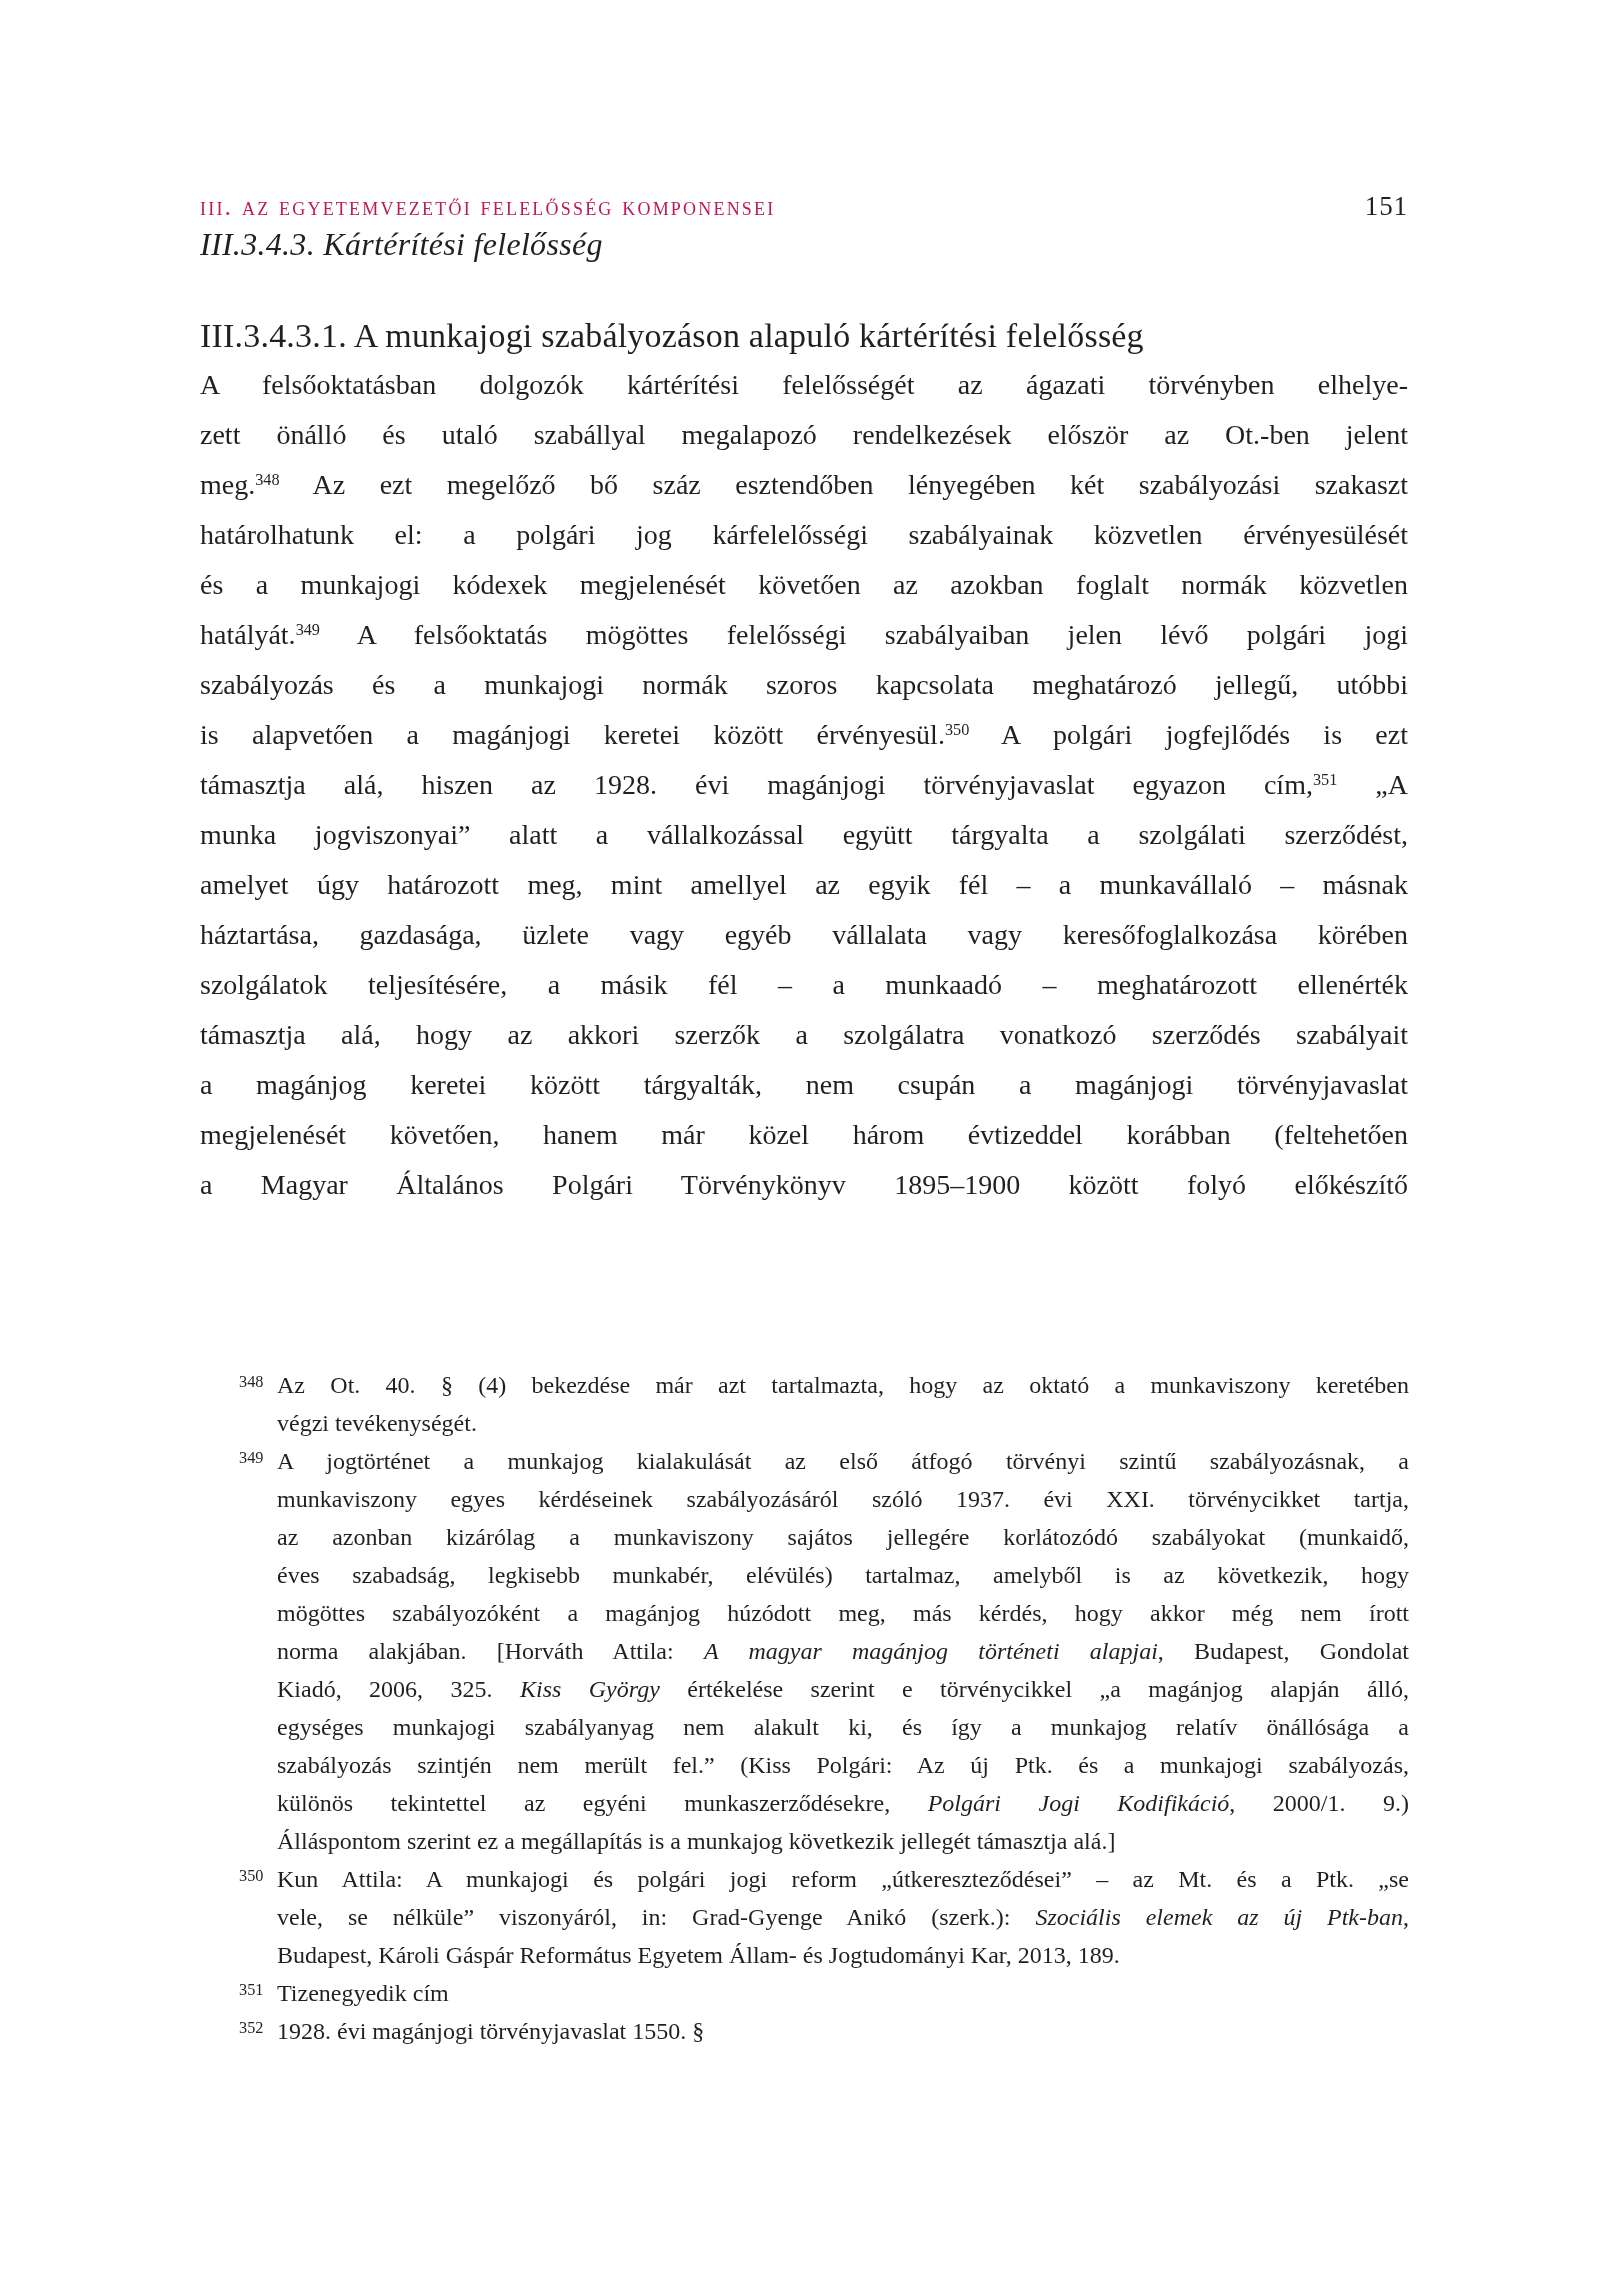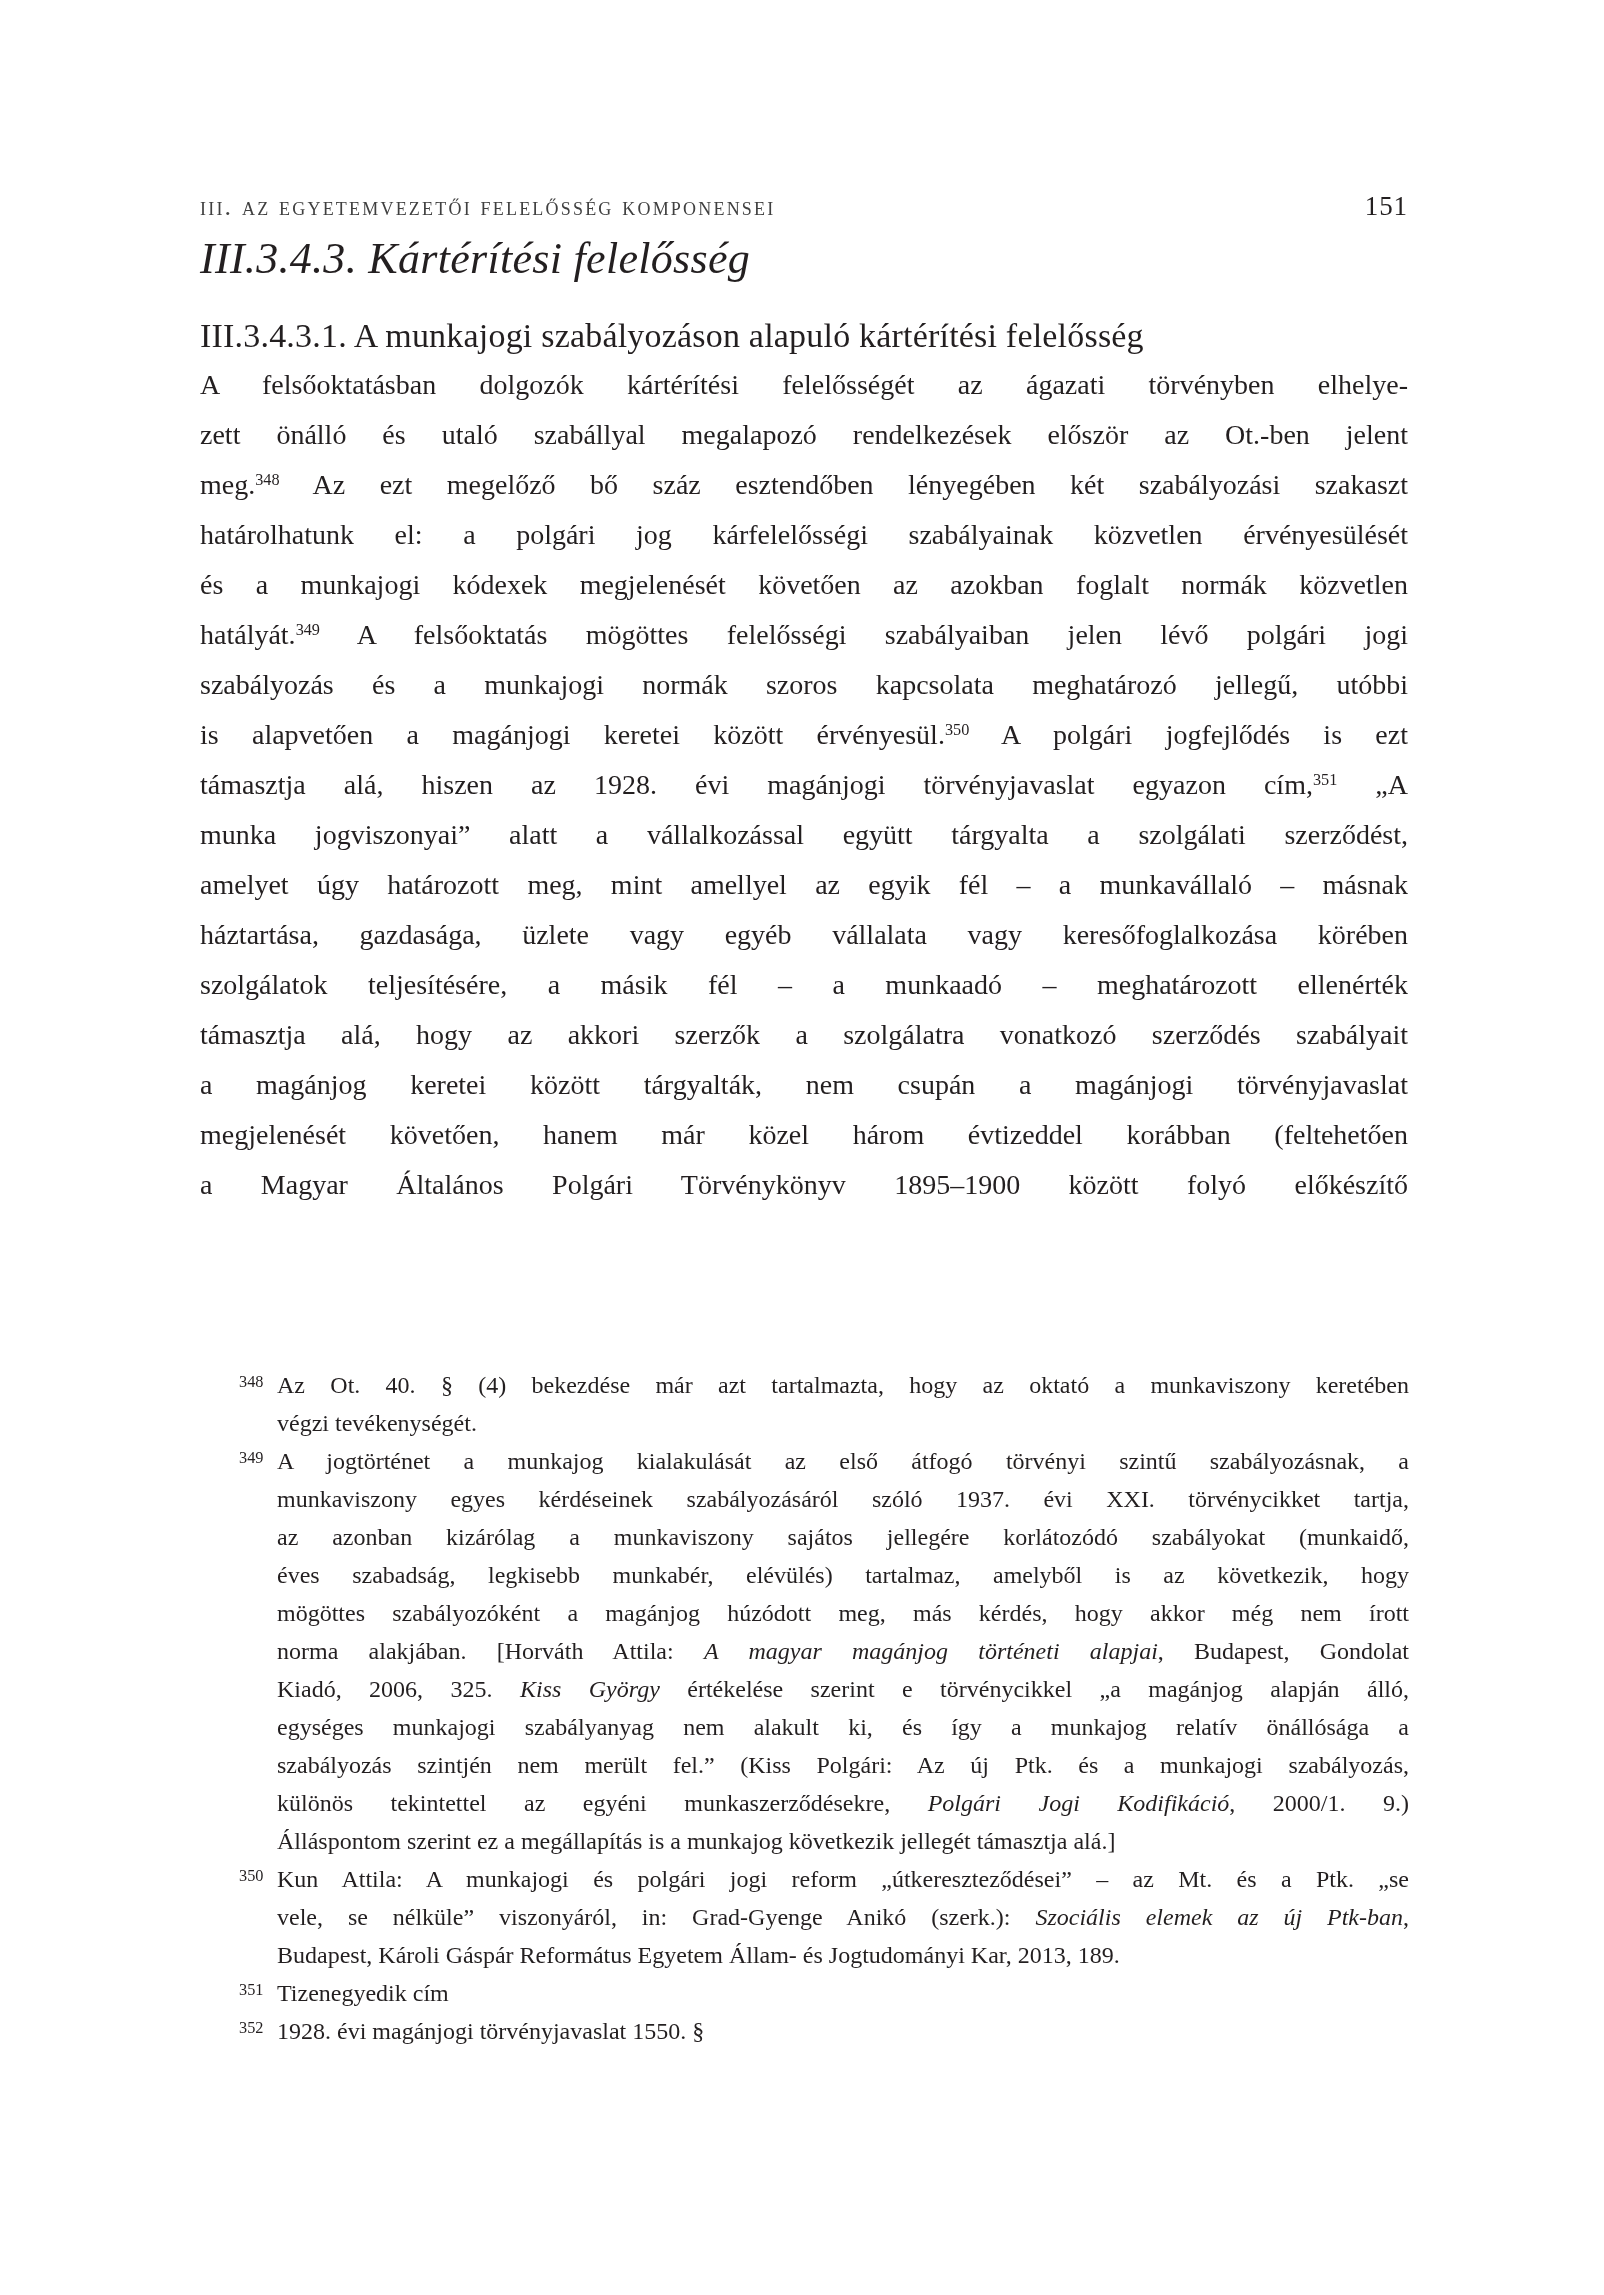--- a/index.html
+++ b/index.html
@@ -11,26 +11,26 @@
     color: #231f20;
     font-family: "Liberation Serif", "DejaVu Serif", serif;
   }
   .page { position: absolute; left: 0; top: 0; width: 1605px; height: 2295px; }
   .running-head {
     position: absolute; left: 200px; top: 155px; width: 1208px;
     display: flex; justify-content: space-between; align-items: baseline;
   }
   .running-title {
     font-variant: small-caps; text-transform: lowercase;
-    font-size: 26px; letter-spacing: 2.2px; color: #404040;
+    font-size: 26px; letter-spacing: 2.2px; color: #be185d;
   }
   .page-number { font-size: 27px; letter-spacing: 0.9px; margin-top: 36px; }
   .subsection-title {
-    position: absolute; left: 200px; top: 233px;
-    font-style: italic; font-size: 44px; letter-spacing: 0.3px;
+    position: absolute; left: 200px; top: 226px;
+    font-style: italic; font-size: 32px; letter-spacing: 0.3px;
   }
   .section-title {
     position: absolute; left: 200px; top: 317px;
     font-weight: normal; font-size: 34px; letter-spacing: 0.2px;
   }
   .body-text {
     position: absolute; left: 200px; top: 360px; width: 1208px;
     font-size: 28px; line-height: 50px;
   }
   .body-text .line {

